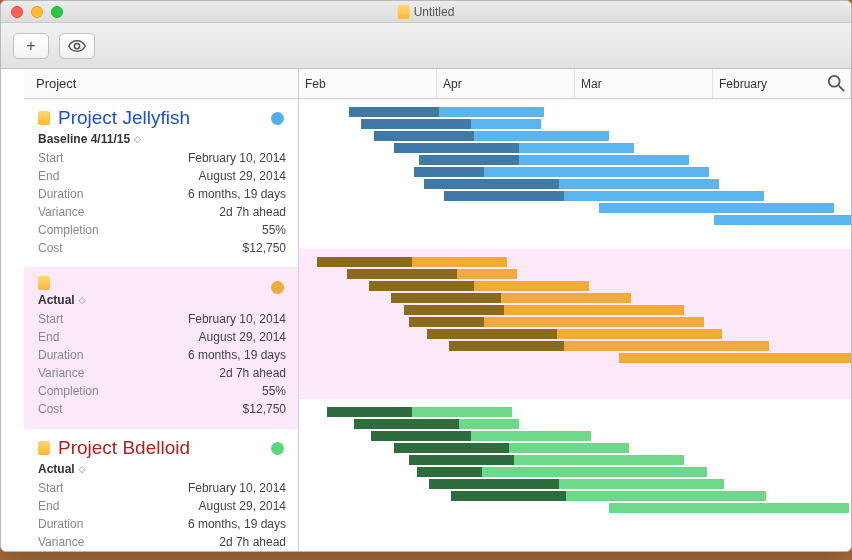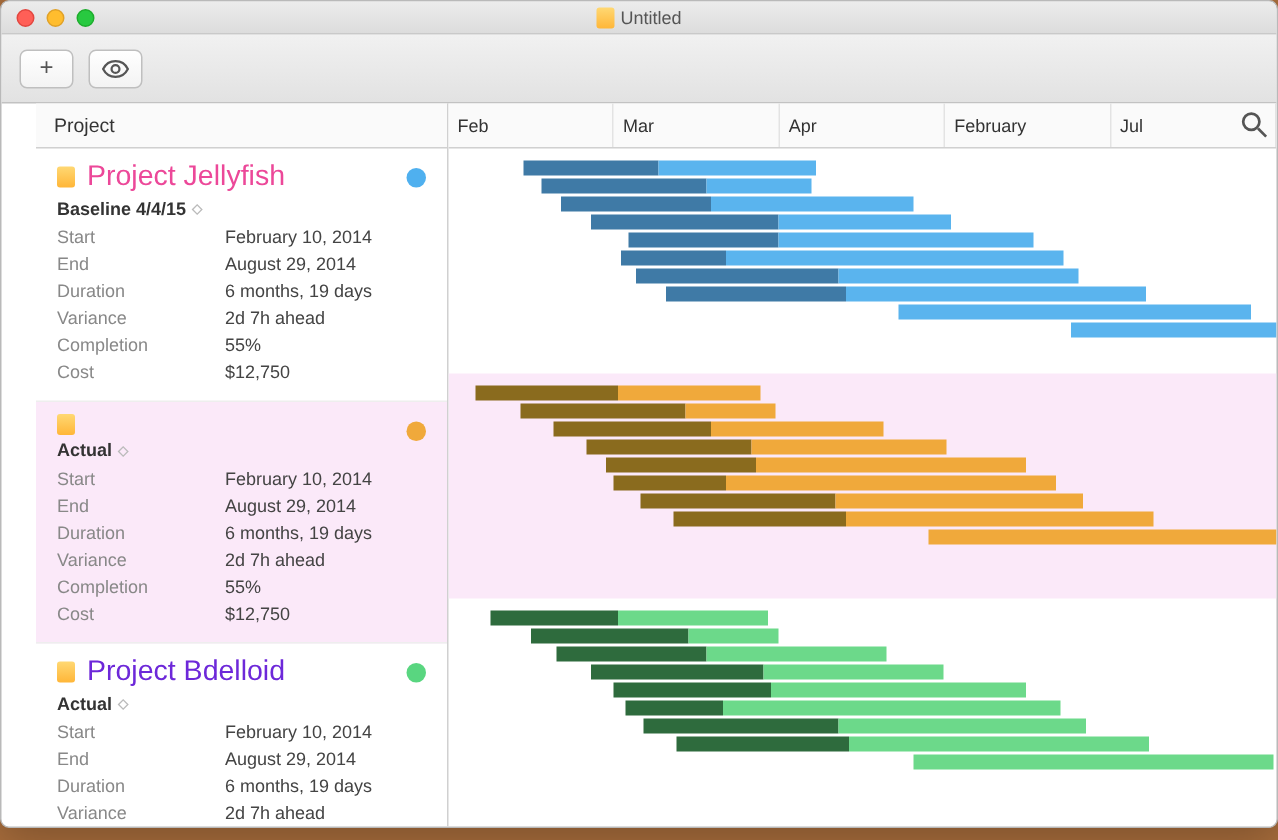--- a/index.html
+++ b/index.html
@@ -17,31 +17,31 @@
 .tool-btn { min-width: 36px; height: 26px; background: linear-gradient(#ffffff,#f3f3f3); border: 1px solid #bfbfbf; border-radius: 5px; display: flex; align-items: center; justify-content: center; font-size: 16px; color: #555; box-shadow: 0 1px 0 rgba(255,255,255,.5) inset; cursor:pointer; }
 .tool-eye svg { width: 18px; height: 14px; }
 .content { flex: 1; display: flex; min-height: 0; }
 .sidebar { width: 298px; border-right: 1px solid #d0d0d0; display: flex; flex-direction: column; min-height:0;padding-left:23px; }
 .col-header { height: 30px; display: flex; align-items: center; padding: 0 12px; font-size: 13px; color: #333; border-bottom: 1px solid #d0d0d0; background: #fafafa; }
 .project-list { flex: 1; overflow: hidden; }
 .proj { padding: 8px 12px 10px 14px; border-bottom: 1px solid #eee; position: relative; }
 .proj.selected { background: #fbe9f9; }
 .proj-head { display: flex; align-items: center; gap: 8px; }
 .doc-icon { width: 12px; height: 14px; background: linear-gradient(#ffd873,#ffb638); border-radius: 2px; flex: 0 0 auto; }
-.proj-name { font-size: 19px; color: #ec4899; }
+.proj-name { font-size: 19px; color: #1d4ed8; }
 .proj.p2 .proj-name { color: #d98e1d; }
-.proj.p3 .proj-name { color: #6d28d9; }
+.proj.p3 .proj-name { color: #b91c1c; }
 .proj-dot { position: absolute; right: 14px; top: 13px; width: 13px; height: 13px; border-radius: 50%; }
 .p1 .proj-dot { background: #4fb0ef; }
 .p2 .proj-dot { background: #f0a93b; }
 .p3 .proj-dot { background: #59d680; }
 .subtitle { font-size: 12px; font-weight: 600; color: #333; margin-top: 3px; display: flex; align-items: center; gap: 4px; }
 .diamond { color: #bbb; font-size: 9px; }
 .kv-rows { margin-top: 3px; }
-.kv { display: flex; font-size: 12px; color: #888; line-height: 18px; }
+.kv { display: flex; font-size: 12px; color: #888; line-height: 18px; justify-content: space-between; }
 .kv .k { width: 112px; flex: 0 0 112px; }
 .kv .v { color: #444; }
 .timeline { flex: 1; display: flex; flex-direction: column; min-height:0; position:relative; }
 .tl-header { height: 30px; display: flex; border-bottom: 1px solid #d0d0d0; background: #fafafa; position: relative; }
 .tl-month { flex: 1; font-size: 12px; color: #333; padding-left: 6px; display: flex; align-items: center; border-right: 1px solid #e3e3e3; }
 .tl-month:last-child { border-right: none; }
 .zoom { position: absolute; right: 6px; top: 5px; width: 18px; height: 18px; color: #555; }
 .tl-body { flex: 1; position: relative; overflow: hidden; }
 .lane { position: absolute; left: 0; right: 0; }
 .lane.l1 { top: 0; height: 150px; }
@@ -91,21 +91,21 @@
       </div>
       <div class="project-list">
 
         <div class="proj p1">
           <div class="proj-head">
             <span class="doc-icon"></span>
             <span class="proj-name">Project Jellyfish</span>
           </div>
           <div class="proj-dot"></div>
           <div class="subtitle">
-            <span>Baseline 4/4/15</span>
+            <span>Baseline 4/11/15</span>
             <span class="diamond">◇</span>
           </div>
           <div class="kv-rows">
             <div class="kv">
                 <span class="k">Start</span>
                 <span class="v">February 10, 2014</span>
               </div>
             <div class="kv">
                 <span class="k">End</span>
                 <span class="v">August 29, 2014</span>
@@ -199,30 +199,27 @@
 
       </div>
     </div>
 
     <div class="timeline">
       <div class="tl-header">
         <div class="tl-month">
             <span>Feb</span>
           </div>
         <div class="tl-month">
+            <span>Apr</span>
+          </div>
+        <div class="tl-month">
             <span>Mar</span>
           </div>
         <div class="tl-month">
-            <span>Apr</span>
-          </div>
-        <div class="tl-month">
             <span>February</span>
-          </div>
-        <div class="tl-month">
-            <span>Jul</span>
           </div>
         <div class="zoom">
           <svg viewBox="0 0 20 20">
               <circle cx="8" cy="8" r="6" fill="none" stroke="#555" stroke-width="2"></circle>
               <line x1="13" y1="13" x2="19" y2="19" stroke="#555" stroke-width="2"></line>
             </svg>
         </div>
       </div>
 
       <div class="tl-body">

